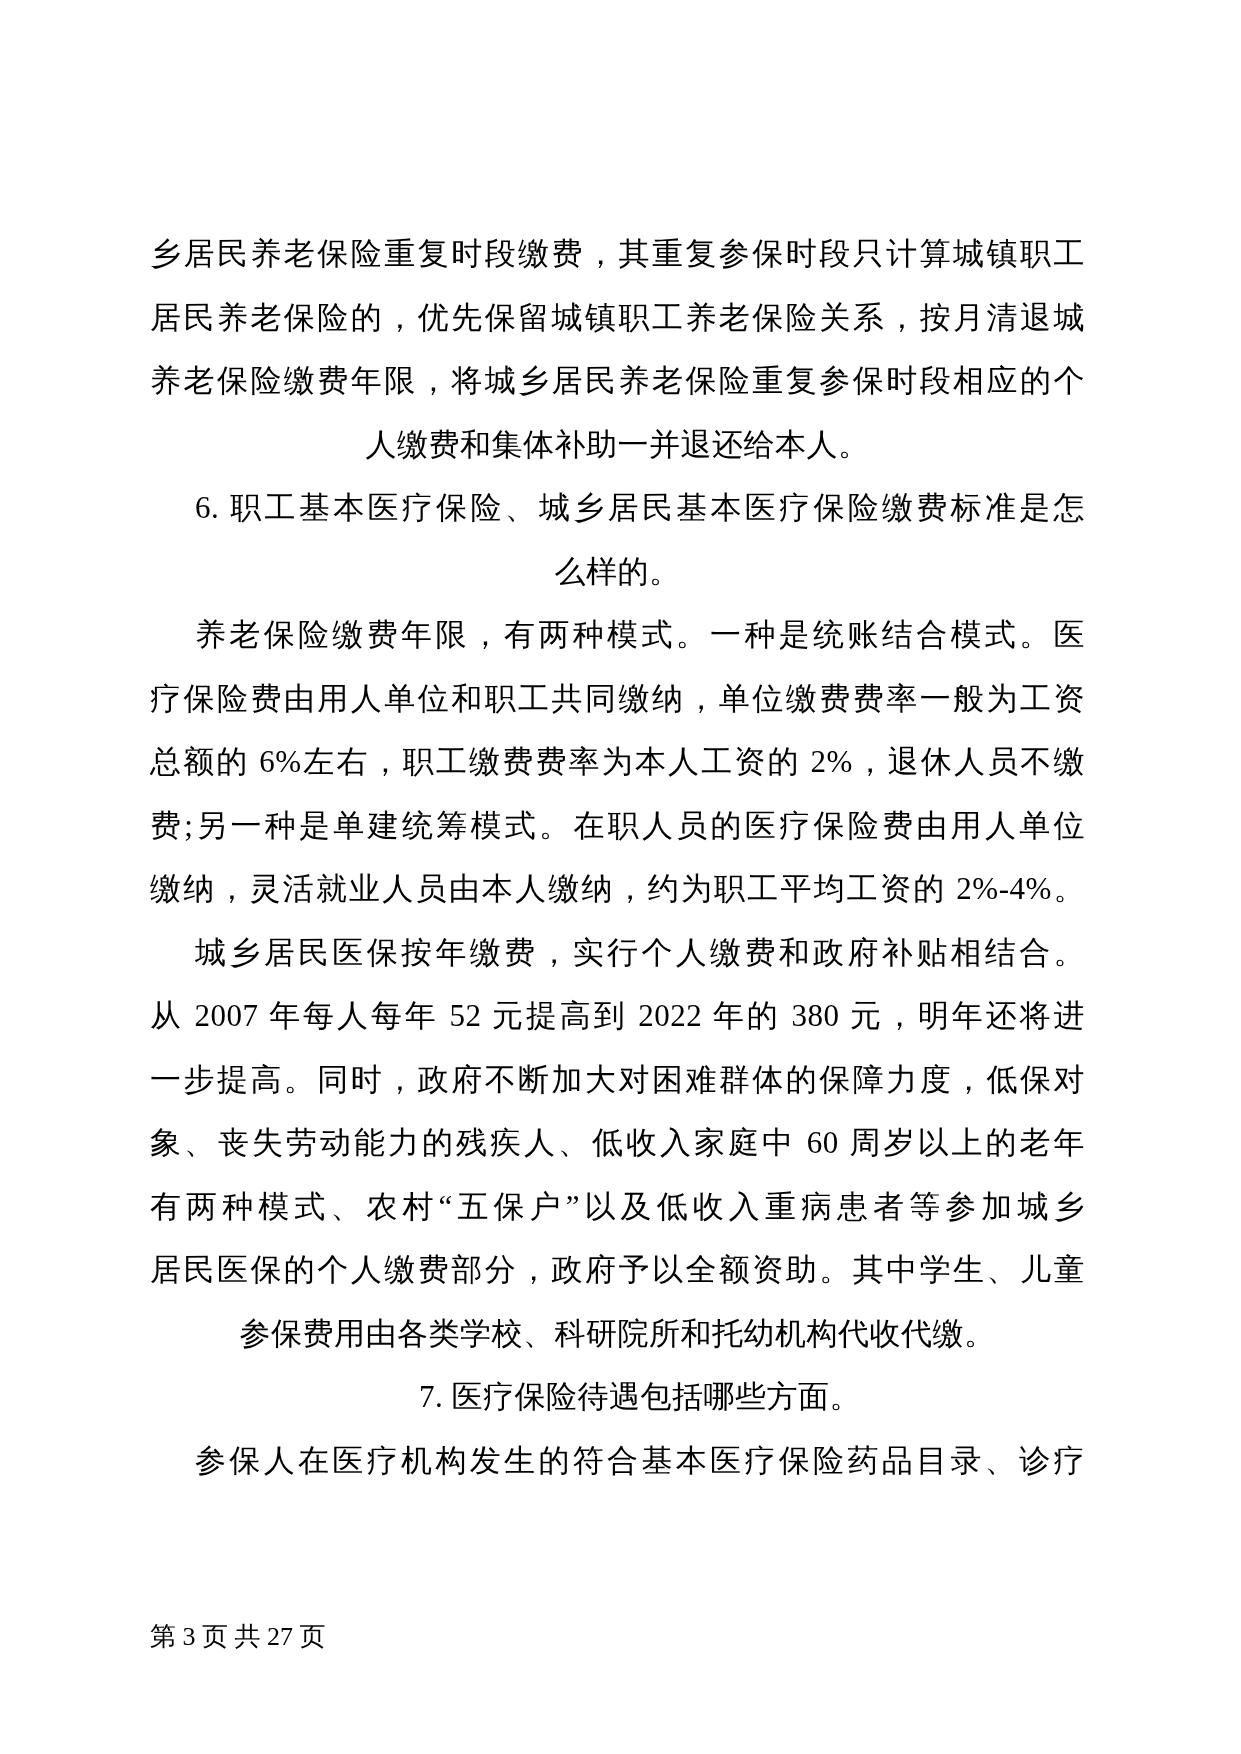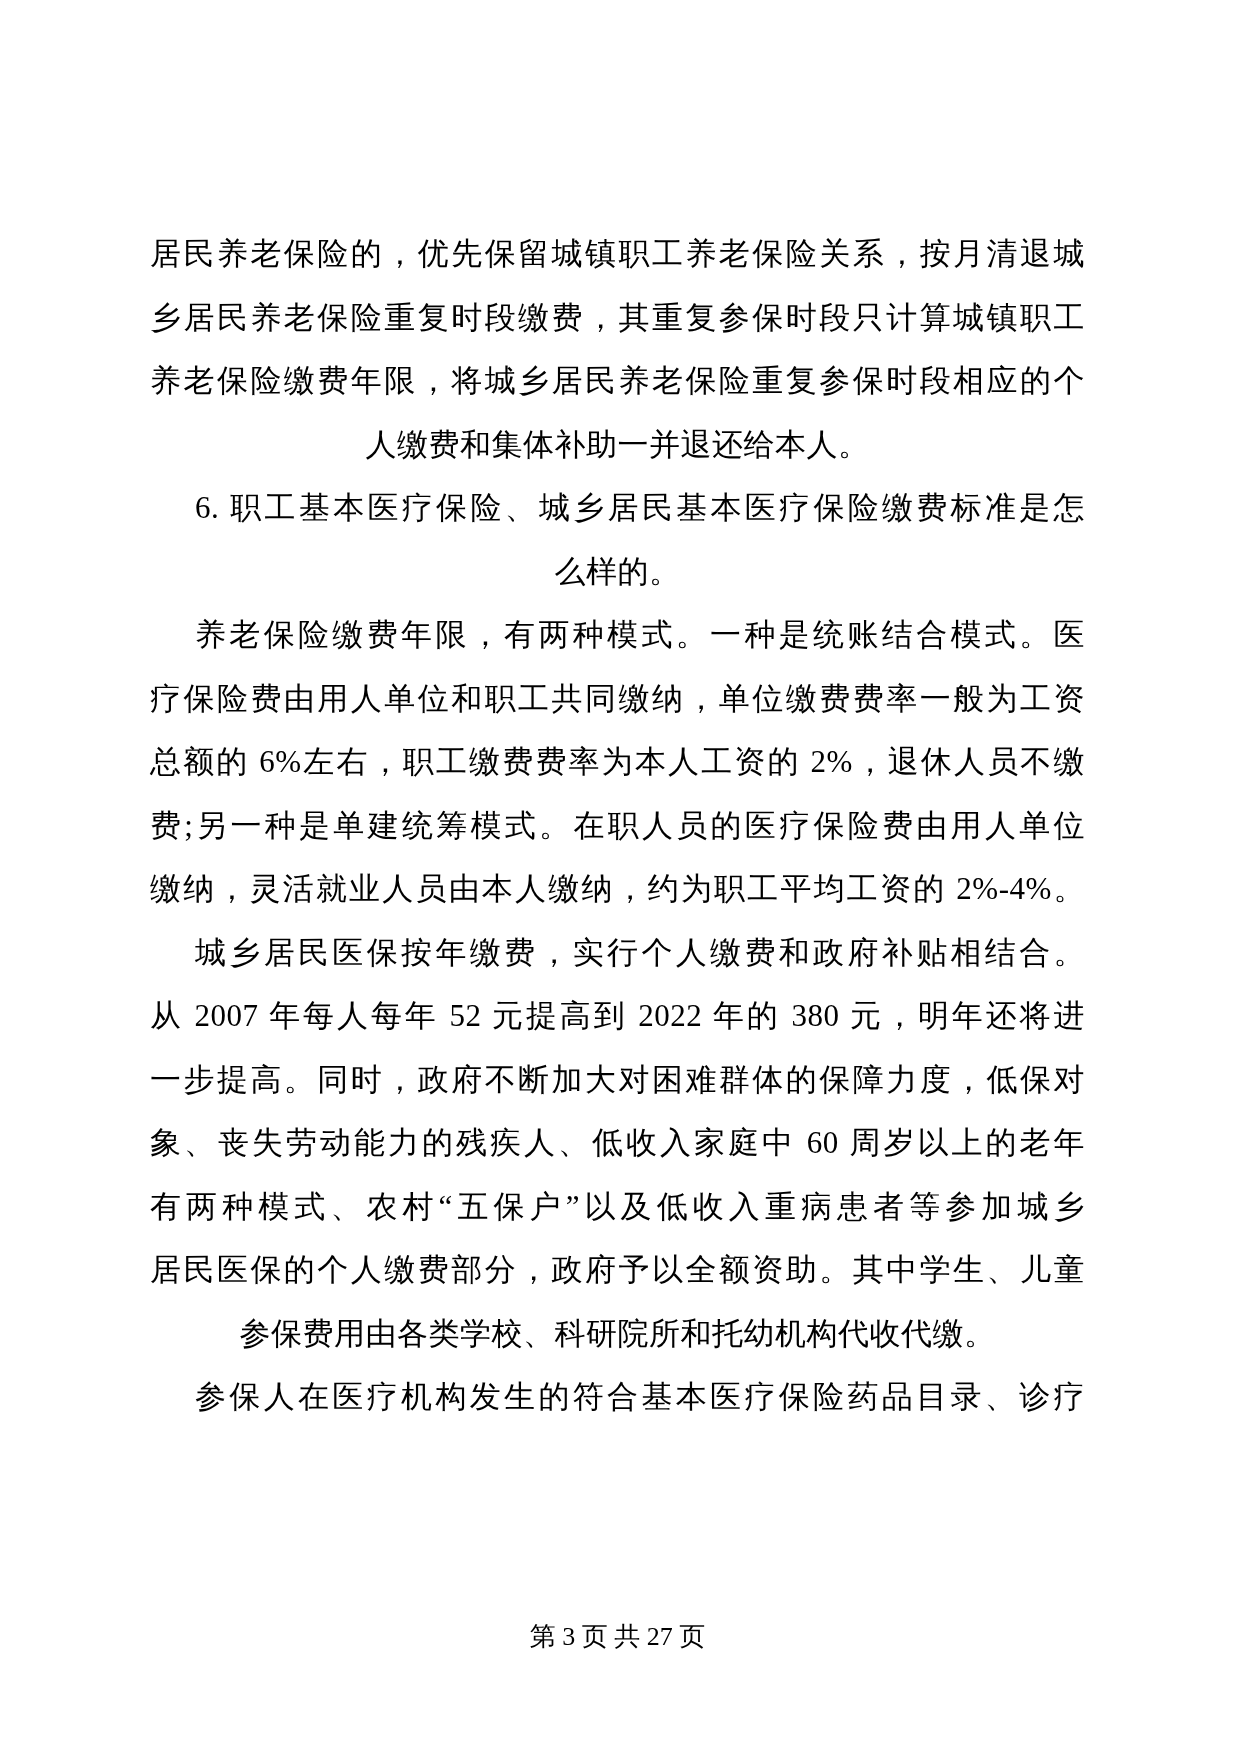--- a/index.html
+++ b/index.html
@@ -40,46 +40,47 @@
     text-justify: inter-character;
   }
   .line.indent {
     text-indent: 45px;
   }
   .page-footer {
     position: absolute;
     top: 1620px;
     left: 150px;
     width: 935px;
-    text-align: center;
+    text-align: left;
     font-size: 26px;
     line-height: 34px;
   }
 </style>
 </head>
 <body>
 
 <main class="page">
   <section class="doc-body" id="doc-body">
+      <p class="line justify">乡居民养老保险重复时段缴费，其重复参保时段只计算城镇职工</p>
       <p class="line justify">居民养老保险的，优先保留城镇职工养老保险关系，按月清退城</p>
-      <p class="line justify">乡居民养老保险重复时段缴费，其重复参保时段只计算城镇职工</p>
       <p class="line justify">养老保险缴费年限，将城乡居民养老保险重复参保时段相应的个</p>
       <p class="line">人缴费和集体补助一并退还给本人。</p>
       <p class="line indent justify">6. 职工基本医疗保险、城乡居民基本医疗保险缴费标准是怎</p>
       <p class="line">么样的。</p>
       <p class="line indent justify">养老保险缴费年限，有两种模式。一种是统账结合模式。医</p>
       <p class="line justify">疗保险费由用人单位和职工共同缴纳，单位缴费费率一般为工资</p>
       <p class="line justify">总额的 6%左右，职工缴费费率为本人工资的 2%，退休人员不缴</p>
       <p class="line justify">费;另一种是单建统筹模式。在职人员的医疗保险费由用人单位</p>
       <p class="line justify">缴纳，灵活就业人员由本人缴纳，约为职工平均工资的 2%-4%。</p>
       <p class="line indent justify">城乡居民医保按年缴费，实行个人缴费和政府补贴相结合。</p>
       <p class="line justify">从 2007 年每人每年 52 元提高到 2022 年的 380 元，明年还将进</p>
       <p class="line justify">一步提高。同时，政府不断加大对困难群体的保障力度，低保对</p>
       <p class="line justify">象、丧失劳动能力的残疾人、低收入家庭中 60 周岁以上的老年</p>
       <p class="line justify">有两种模式、农村“五保户”以及低收入重病患者等参加城乡</p>
       <p class="line justify">居民医保的个人缴费部分，政府予以全额资助。其中学生、儿童</p>
       <p class="line">参保费用由各类学校、科研院所和托幼机构代收代缴。</p>
+      <p class="line indent">7. 医疗保险待遇包括哪些方面。</p>
       <p class="line indent justify">参保人在医疗机构发生的符合基本医疗保险药品目录、诊疗</p>
     </section>
   <footer class="page-footer">
     <span>第 3 页 共 27 页</span>
   </footer>
 </main>
 
 </body></html>

